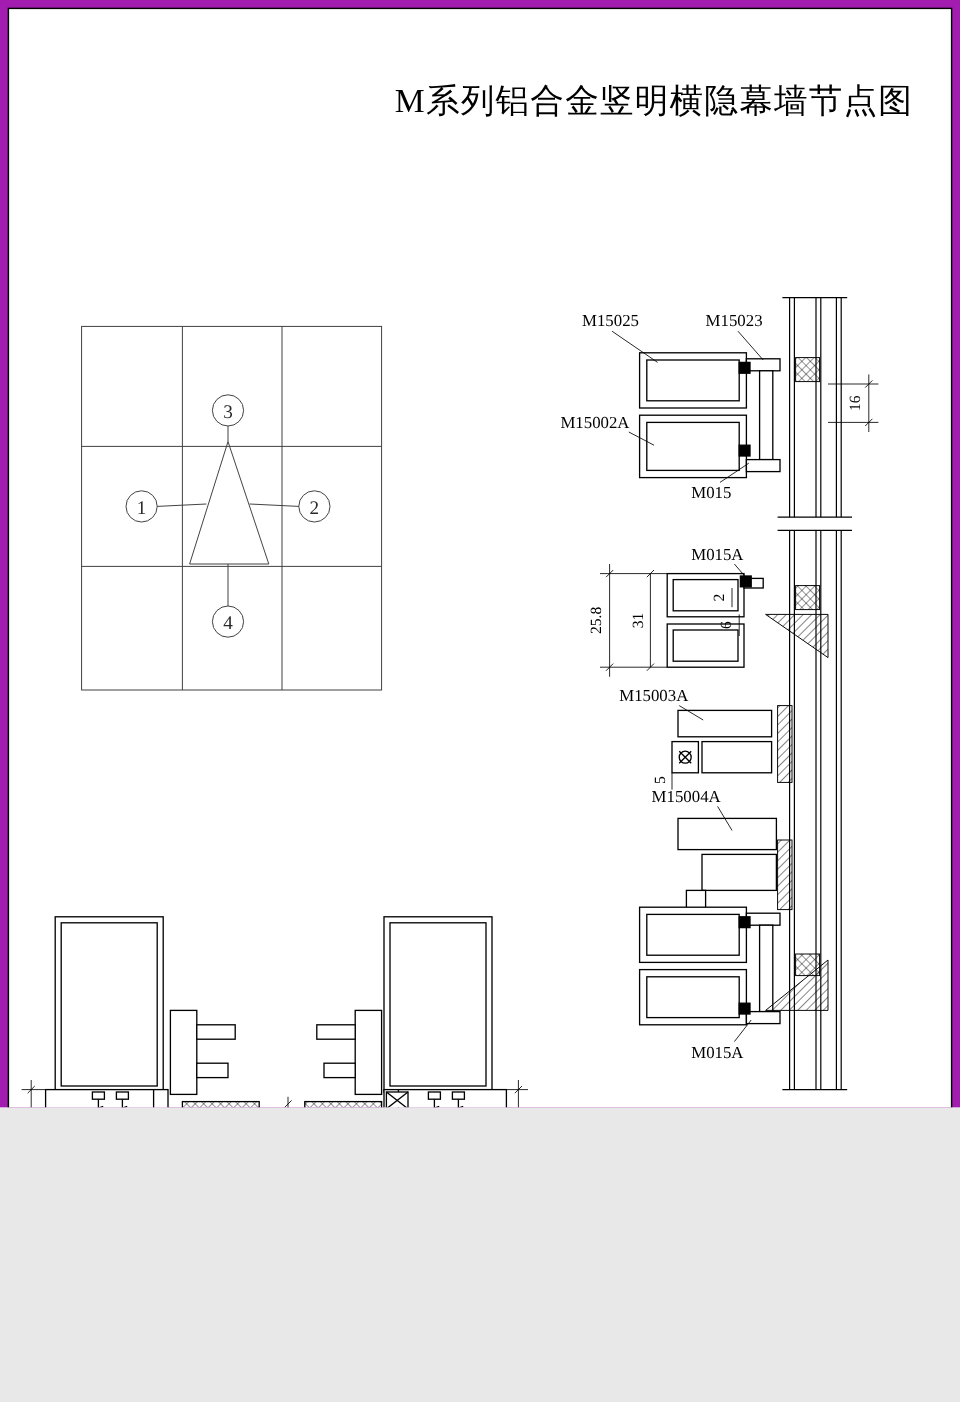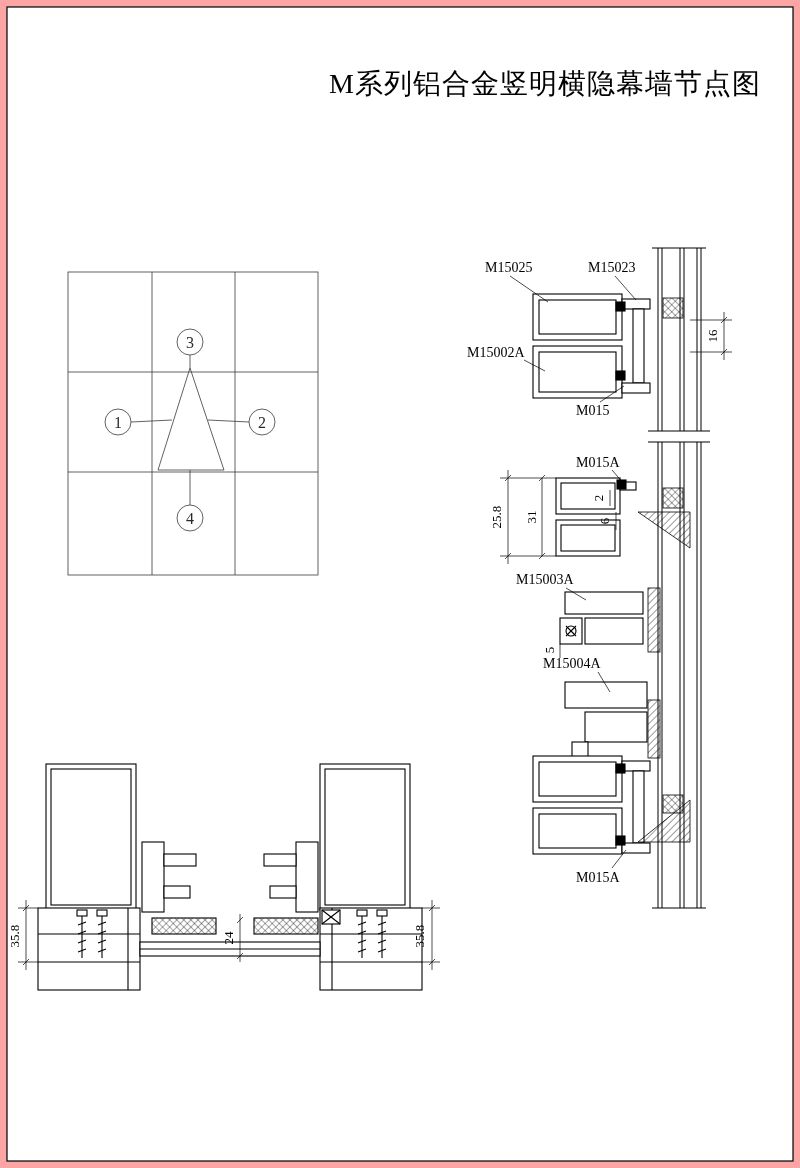--- a/index.html
+++ b/index.html
@@ -1,17 +1,17 @@
 <!DOCTYPE html>
 <html><head>
 <meta charset="utf-8">
 <style>
   html, body { margin: 0; padding: 0; background: #e8e8e8; }
   .page {
-    width: 800px; height: 1168px; background: #fca5a5;
+    width: 800px; height: 923px; background: #a21caf;
     position: relative; margin: 0 auto; overflow: hidden;
   }
   svg { display: block; }
   text {
     font-family: "Liberation Serif", "DejaVu Serif", serif;
     fill: #000;
   }
   .lbl   { font-size: 14px; }
   .dim   { font-size: 13px; }
   .callout { font-size: 16px; fill: #2a2a2a; }

